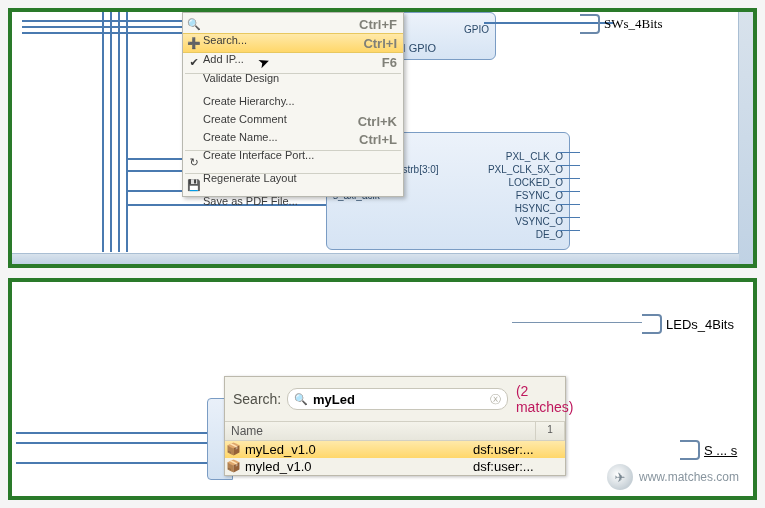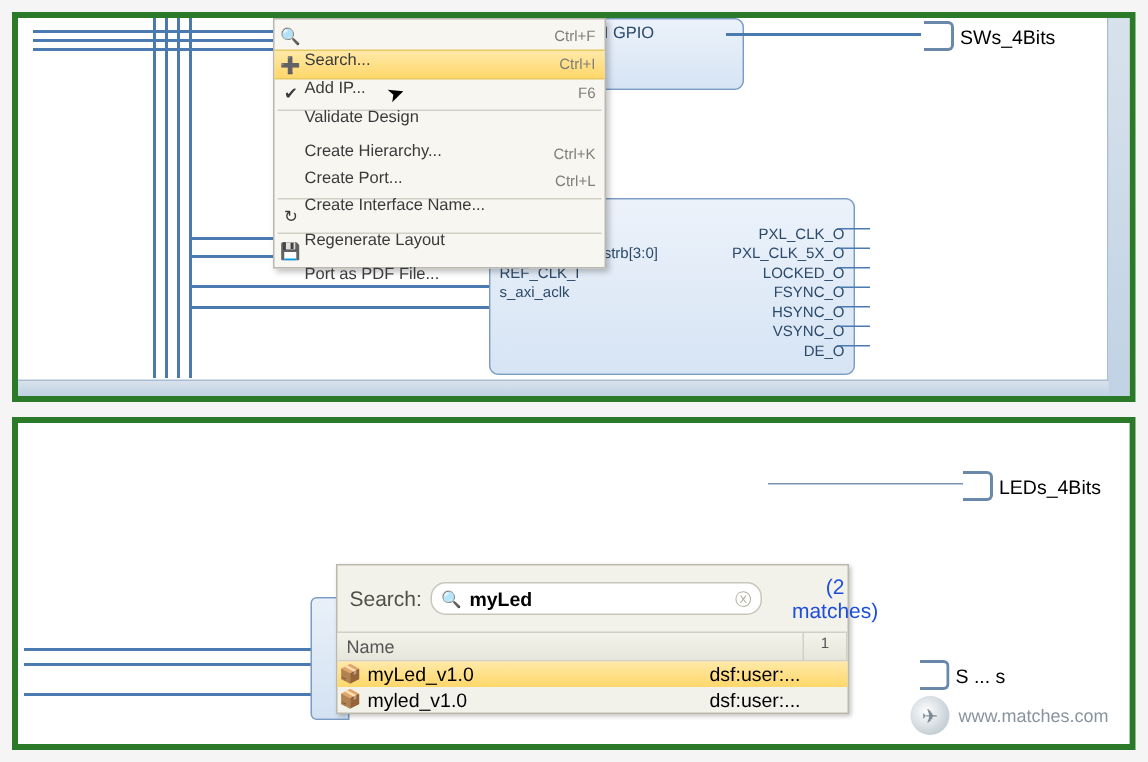--- a/index.html
+++ b/index.html
@@ -76,21 +76,21 @@
   }
   .ctx-item {
     display: flex;
     align-items: center;
     height: 18px;
     padding: 0 6px 0 2px;
     color: #3a3a3a;
   }
   .ctx-item .ic { width: 18px; text-align: center; font-size: 11px; }
   .ctx-item .lbl { flex: 1; margin-top: 32px; }
-  .ctx-item .sc { color: #808078; font-size: 10px; }
+  .ctx-item .sc { color: #808078; font-size: 13px; font-weight: bold; }
   .ctx-item.hl {
     background: linear-gradient(#ffe9a9, #ffd76a);
     border-top: 1px solid #e8c860;
     border-bottom: 1px solid #e8c860;
   }
   .ctx-sep { height: 1px; background: #d0d0c6; margin: 2px 2px; }
 
   .cursor-arrow {
     position: absolute;
     left: 246px; top: 42px;
@@ -123,21 +123,21 @@
     align-items: center;
     background: #fff;
     border: 1px solid #c8c6ba;
     border-radius: 10px;
     padding: 1px 6px;
     height: 18px;
   }
   .search-box .mag { font-size: 11px; color: #9a988c; margin-right: 3px;}
   .search-box .q { border: none; outline: none; font-size: 13px; flex:1; background: transparent; font-weight: bold; }
   .search-box .clr { color:#b0aea2; font-size: 11px; }
-  .matches { margin-left: 20px; color:#1d4ed8;text-align:center; }
+  .matches { margin-left: 8px; color:#be185d; }
 
   .result-head {
     display: flex;
     background: linear-gradient(#f4f3eb,#e7e6dc);
     border-top: 1px solid #d2d0c4;
     border-bottom: 1px solid #d2d0c4;
     font-size: 12px;
     color: #555;
   }
   .result-head .col { padding: 2px 6px; border-right: 1px solid #d2d0c4; }
@@ -193,26 +193,35 @@
     <div class="wire" style="left:90px; top:0; width:2px; height:240px;"></div>
     <div class="wire" style="left:98px; top:0; width:2px; height:240px;"></div>
     <div class="wire" style="left:106px;top:0; width:2px; height:240px;"></div>
     <div class="wire" style="left:114px;top:0; width:2px; height:240px;"></div>
     <div class="wire" style="left:114px;top:146px; width:200px; height:2px;"></div>
     <div class="wire" style="left:114px;top:158px; width:200px; height:2px;"></div>
     <div class="wire" style="left:114px;top:178px; width:200px; height:2px;"></div>
     <div class="wire" style="left:114px;top:192px; width:200px; height:2px;"></div>
 
     <div class="block" style="left:316px; top:0; width:154px; height:40px;">
+      <div style="display:flex;">
+        <div class="port-left" style="flex:1;">
+          <div class="port-line">i_aclk</div>
+          <div class="port-line">i_aresetn</div>
+        </div>
+        <div class="port-right" style="flex:1; align-self:center;">
+          <div class="port-line">GPIO</div>
+        </div>
+      </div>
       <div class="title" style="text-align:center;">AXI GPIO</div>
     </div>
 
     <div class="wire" style="left:472px; top:10px; width:130px; height:2px;"></div>
 
-    <div class="out-tag" style="left:604px; top:2px;">
+    <div class="out-tag" style="left:568px; top:2px;font-family:Liberation Serif, serif;">
       <div class="shape"></div>
       <span>SWs_4Bits</span>
     </div>
 
     <div class="block" style="left:314px; top:120px; width:230px; height:110px;">
       <div class="title">axi_dispctrl_1</div>
       <div style="display:flex;">
         <div class="port-left" style="flex:1;">
           <div class="port-line">S_AXIS_MM2S</div>
           <div class="port-line">s_axis_mm2s_tstrb[3:0]</div>
@@ -256,38 +265,43 @@
         <span class="sc">F6</span>
       </div>
       <div class="ctx-sep"></div>
       <div class="ctx-item">
         <span class="ic"></span>
         <span class="lbl">Create Hierarchy...</span>
         <span class="sc"></span>
       </div>
       <div class="ctx-item">
         <span class="ic"></span>
-        <span class="lbl">Create Port...</span>
+        <span class="lbl">Create Comment</span>
+        <span class="sc"></span>
+      </div>
+      <div class="ctx-item">
+        <span class="ic"></span>
+        <span class="lbl">Create Name...</span>
         <span class="sc">Ctrl+K</span>
       </div>
       <div class="ctx-item">
         <span class="ic"></span>
-        <span class="lbl">Create Interface Name...</span>
+        <span class="lbl">Create Interface Port...</span>
         <span class="sc">Ctrl+L</span>
       </div>
       <div class="ctx-sep"></div>
       <div class="ctx-item">
         <span class="ic">↻</span>
         <span class="lbl">Regenerate Layout</span>
         <span class="sc"></span>
       </div>
       <div class="ctx-sep"></div>
       <div class="ctx-item">
         <span class="ic">💾</span>
-        <span class="lbl">Port as PDF File...</span>
+        <span class="lbl">Save as PDF File...</span>
         <span class="sc"></span>
       </div>
     </div>
 
     <div class="cursor-arrow">➤</div>
 
     <div style="position:absolute; right:0; top:0; width:14px; height:100%; background:linear-gradient(#d8e2ec,#c0d2e4); border-left:1px solid #a9bed3;"></div>
     <div style="position:absolute; left:0; bottom:0; right:14px; height:10px; background:linear-gradient(#d8e2ec,#c0d2e4); border-top:1px solid #a9bed3;"></div>
   </div>
 </div>
@@ -326,21 +340,21 @@
         <span class="nm">myLed_v1.0</span>
         <span class="vl">dsf:user:...</span>
       </div>
       <div class="result-row">
         <span class="ic">📦</span>
         <span class="nm">myled_v1.0</span>
         <span class="vl">dsf:user:...</span>
       </div>
     </div>
 
-    <div class="out-tag" style="left:601px; top:158px;">
+    <div class="out-tag" style="left:668px; top:158px;text-decoration:underline;">
       <div class="shape"></div>
       <span>S ... s</span>
     </div>
 
     <div class="watermark">
       <div class="wm-icon">✈</div>
       <a>www.matches.com</a>
     </div>
   </div>
 </div>

